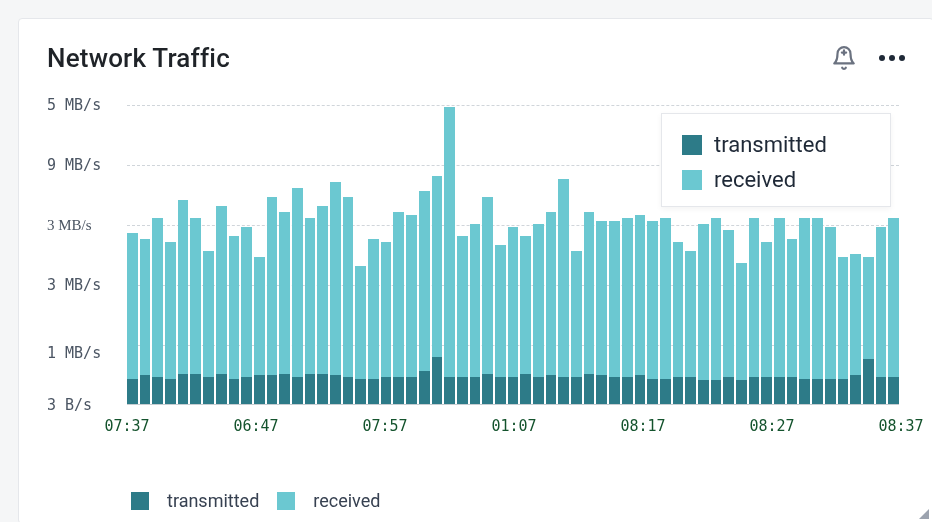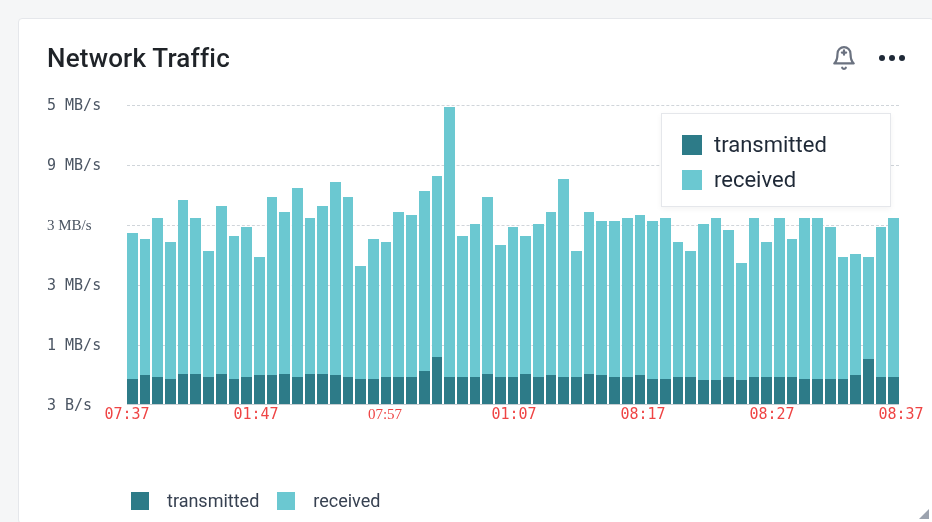--- a/index.html
+++ b/index.html
@@ -72,23 +72,23 @@
     left: 0;
     width: 74px;
     text-align: left;
     font-size: 15px;
     color: #4b5563;
     font-family: ui-monospace, SFMono-Regular, Menlo, Consolas, monospace;
     transform: translateY(-50%);
   }
   .xtick {
     position: absolute;
-    bottom: 12px;
+    bottom: 0;
     font-size: 15px;
-    color: #ef4444;
+    color: #14532d;
     transform: translateX(-50%);
     font-family: ui-monospace, SFMono-Regular, Menlo, Consolas, monospace;
   }
   .bars {
     position: absolute;
     left: 0; right: 0; top: 0; bottom: 0;
     display: flex;
     align-items: flex-end;
     gap: 2px;
   }
@@ -160,21 +160,21 @@
         <span></span>
           <span></span>
           <span></span>
       </span>
     </div>
   </div>
 
   <div class="chart-wrap">
     <div id="yticks">
         <div class="ytick" style="top: 300px;">3 B/s</div>
-        <div class="ytick" style="top: 240px;">1 MB/s</div>
+        <div class="ytick" style="top: 248px;">1 MB/s</div>
         <div class="ytick" style="top: 180px;">3 MB/s</div>
         <div class="ytick" style="top: 120px; font-family: Liberation Serif, serif;">3 MB/s</div>
         <div class="ytick" style="top: 60px;">9 MB/s</div>
         <div class="ytick" style="top: 0px;">5 MB/s</div>
       </div>
     <div class="plot-area">
       <div id="gridlines">
           <div class="gridline" style="top: 240px;"></div>
           <div class="gridline" style="top: 180px;"></div>
           <div class="gridline" style="top: 120px;"></div>
@@ -423,22 +423,22 @@
             <div class="seg-transmitted" style="height: 27px;"></div>
           </div>
           <div class="bar">
             <div class="seg-received" style="height: 159px;"></div>
             <div class="seg-transmitted" style="height: 27px;"></div>
           </div>
         </div>
     </div>
     <div id="xticks">
         <div class="xtick" style="left: 80px;">07:37</div>
-        <div class="xtick" style="left: 209px;">01:47</div>
-        <div class="xtick" style="left: 338px; font-family: Liberation Serif, serif;">07:57</div>
+        <div class="xtick" style="left: 209px;">06:47</div>
+        <div class="xtick" style="left: 338px;">07:57</div>
         <div class="xtick" style="left: 467px;">01:07</div>
         <div class="xtick" style="left: 596px;">08:17</div>
         <div class="xtick" style="left: 725px;">08:27</div>
         <div class="xtick" style="left: 854px;">08:37</div>
       </div>
   </div>
 
   <div class="popup">
     <div class="row">
       <div class="swatch sw-tx"></div>

